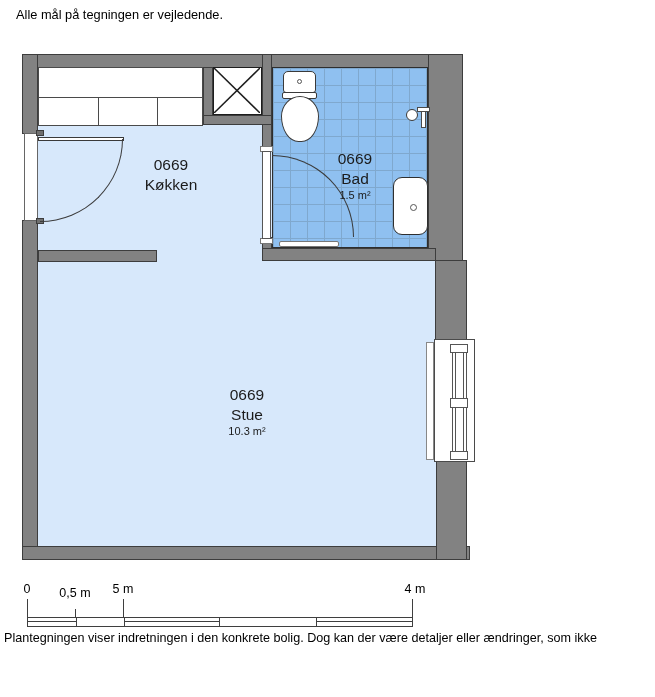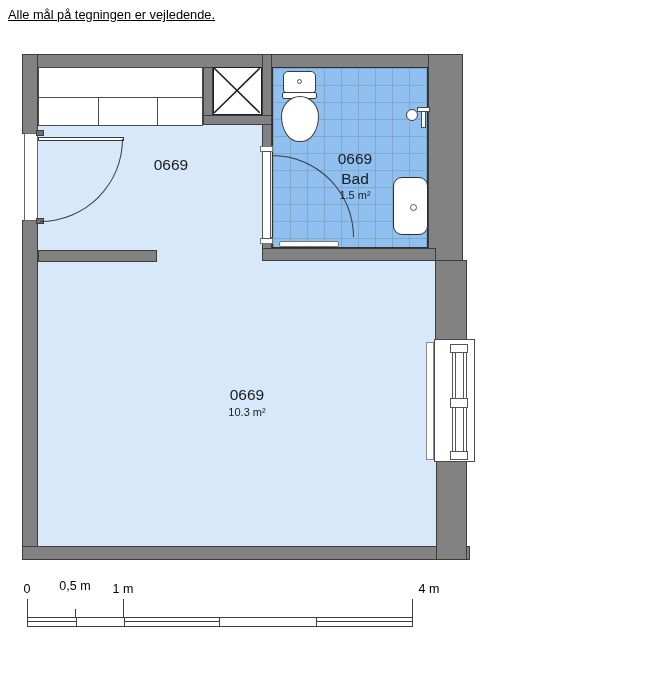--- a/index.html
+++ b/index.html
@@ -33,21 +33,21 @@
   .sb-seg  { position:absolute; top:0; height:100%;
              background:linear-gradient(to bottom,transparent 3px,#3f3f3f 3px,#3f3f3f 4px,transparent 4px); }
   .sb-div  { position:absolute; top:0; width:1px; height:100%; background:#3f3f3f; }
   .footer-line { font-size:12.6px; line-height:18.5px; color:#000; }
 </style>
 </head>
 <body>
 
 <div id="canvas">
 
-  <div class="note" style="left:8px; top:7px;text-decoration:underline;">Alle mål på tegningen er vejledende.</div>
+  <div class="note" style="left:16px; top:7px;">Alle mål på tegningen er vejledende.</div>
 
   <div class="abs" style="left:0; top:0; width:655px; height:697px;">
 
     <div class="floor" style="left:38px; top:67px; width:398px; height:481px;"></div>
 
     <div class="wall" style="left:22px; top:54px; width:441px; height:14px;"></div>
     <div class="wall" style="left:22px; top:54px; width:16px; height:80px;"></div>
     <div class="wall" style="left:22px; top:220px; width:16px; height:340px;"></div>
     <div class="wall" style="left:22px; top:546px; width:448px; height:14px;"></div>
     <div class="wall" style="left:428px; top:54px; width:35px; height:207px;"></div>
@@ -102,48 +102,51 @@
     <div class="lite" style="left:426px; top:342px; width:8px; height:118px; border-color:#888;"></div>
     <div class="wfix" style="left:434px; top:339px; width:41px; height:123px; border:1.5px solid #4a4a4a;"></div>
     <div class="lite" style="left:452px; top:345px; width:4px; height:112px; border-color:#555;"></div>
     <div class="lite" style="left:463px; top:345px; width:4px; height:112px; border-color:#555;"></div>
     <div class="lite" style="left:450px; top:344px; width:18px; height:9px; border-color:#555;"></div>
     <div class="lite" style="left:450px; top:398px; width:18px; height:10px; border-color:#555;"></div>
     <div class="lite" style="left:450px; top:451px; width:18px; height:9px; border-color:#555;"></div>
 
     <div class="room-label" style="left:101px; top:155px; width:140px;">
       <div class="room-no">0669</div>
+      <div class="room-name">Køkken</div>
     </div>
     <div class="room-label" style="left:305px; top:149px; width:100px;">
       <div class="room-no">0669</div>
       <div class="room-name">Bad</div>
       <div class="room-area">1.5 m²</div>
     </div>
     <div class="room-label" style="left:177px; top:385px; width:140px;">
       <div class="room-no">0669</div>
+      <div class="room-name">Stue</div>
       <div class="room-area">10.3 m²</div>
     </div>
   </div>
 
   <div class="abs" style="left:0; top:575px; width:470px; height:55px;">
     <div class="sb-label" style="left:17px; top:7px; width:20px;">0</div>
-    <div class="sb-label" style="left:47px; top:4px; width:56px;">0,5 m</div>
-    <div class="sb-label" style="left:103px; top:7px; width:40px;">1 m</div>
-    <div class="sb-label" style="left:409px; top:7px; width:40px;">4 m</div>
+    <div class="sb-label" style="left:47px; top:11px; width:56px;">0,5 m</div>
+    <div class="sb-label" style="left:103px; top:7px; width:40px;">5 m</div>
+    <div class="sb-label" style="left:395px; top:7px; width:40px;">4 m</div>
     <div class="sb-tick" style="left:27px;  top:24px; height:18px;"></div>
     <div class="sb-tick" style="left:75px;  top:34px; height:8px;"></div>
     <div class="sb-tick" style="left:123px; top:24px; height:18px;"></div>
     <div class="sb-tick" style="left:412px; top:24px; height:18px;"></div>
     <div class="sb-band" style="top:42px;">
       <div class="sb-seg" style="left:0; width:48px;"></div>
       <div class="sb-seg" style="left:96px; width:95px;"></div>
       <div class="sb-seg" style="left:288px; width:96px;"></div>
       <div class="sb-div" style="left:48px;"></div>
       <div class="sb-div" style="left:96px;"></div>
       <div class="sb-div" style="left:191px;"></div>
       <div class="sb-div" style="left:288px;"></div>
     </div>
   </div>
 
   <div class="abs" style="left:4px; top:629px; width:650px;">
+    <div class="footer-line">Plantegningen viser indretningen i den konkrete bolig. Dog kan der være detaljer eller ændringer, som ikke</div>
   </div>
 
 </div>
 
 </body></html>

